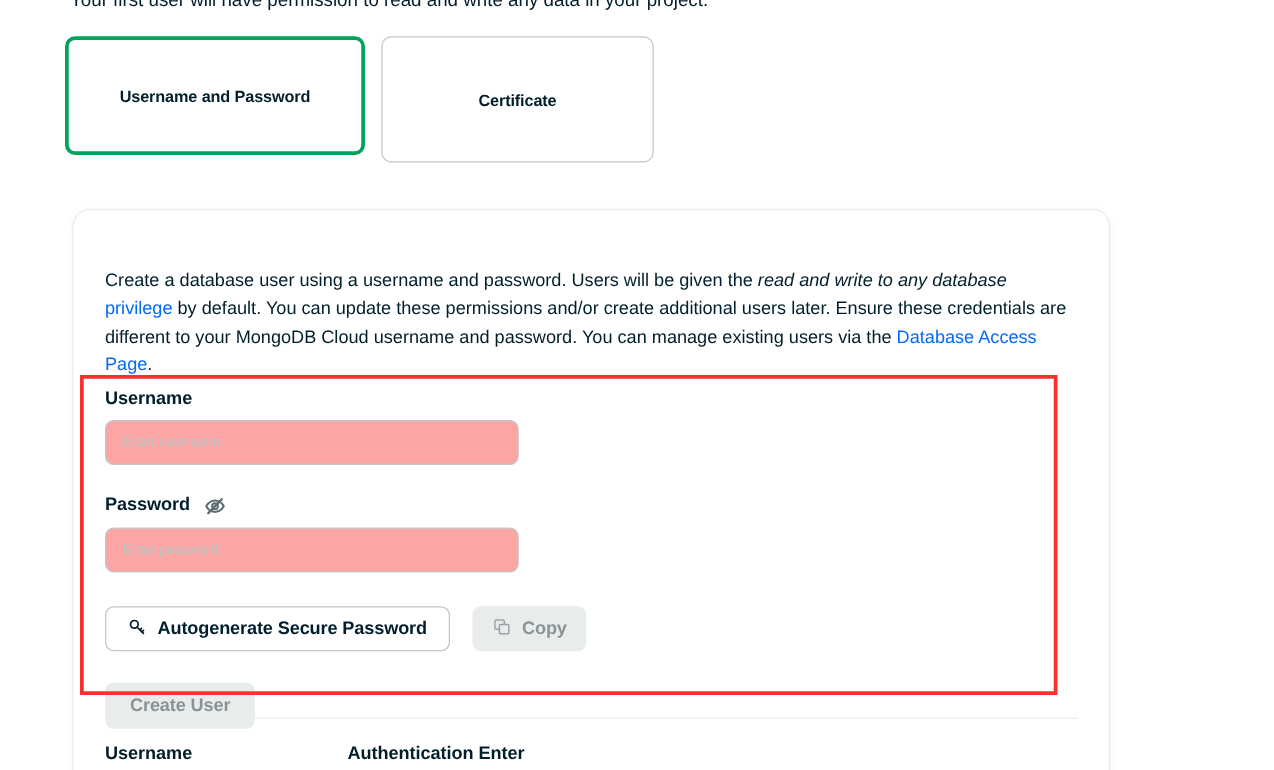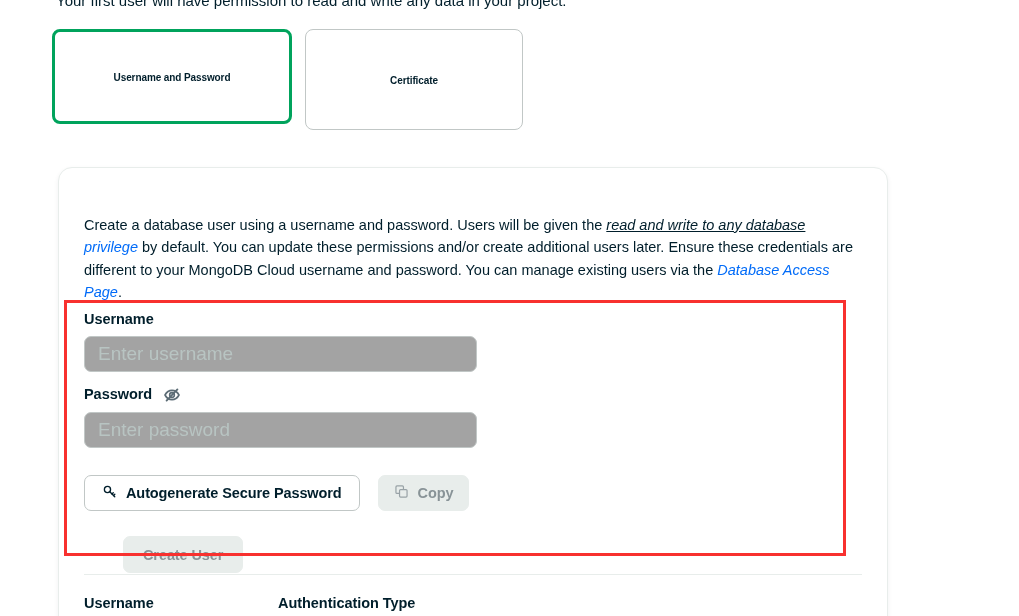--- a/index.html
+++ b/index.html
@@ -43,21 +43,21 @@
     border-radius: 8px;
     text-align: center;
     position: relative;
   }
   .tab-card .tab-label {
     position: absolute;
     left: 0;
     right: 0;
     top: 50%;
     transform: translateY(-50%);
-    font-size: 10px;
+    font-size: 13px;
     font-weight: bold;
     letter-spacing: -0.1px;
     color: #001e2b;
   }
   .tab-card.selected {
     width: 240px;
     height: 95px;
     border: 3px solid #00a35c;
     margin-right: 13px;
   }
@@ -85,26 +85,24 @@
     position: absolute;
     left: 25px;
     top: 31px;
     width: 775px;
     font-size: 14.5px;
     line-height: 22.5px;
     color: #001e2b;
   }
   .panel-desc .em {
     font-style: italic;
-    text-decoration: underline;
   }
   .panel-desc .lnk {
     color: #016bf8;
     cursor: pointer;
-    font-style: italic;
   }
 
   
   .red-box {
     position: absolute;
     left: 64px;
     top: 300px;
     width: 782px;
     height: 256px;
     box-sizing: border-box;
@@ -133,29 +131,29 @@
     display: inline-block;
     width: 18px;
     height: 18px;
     cursor: pointer;
     position: relative;
     top: 1px;
   }
   .text-input {
     display: block;
     box-sizing: border-box;
-    width: 393px;
+    width: 331px;
     height: 36px;
     margin-top: 9px;
     padding: 0 13px;
     border: 1px solid #c1c7c6;
     border-radius: 7px;
-    background: #a3a3a3;
+    background: #fca5a5;
     font-family: "Liberation Sans", sans-serif;
-    font-size: 19px;
+    font-size: 11px;
     color: #001e2b;
     outline: none;
   }
   .text-input::placeholder {
     color: #b8c4c2;
   }
 
   .pw-row {
     display: flex;
     align-items: flex-start;
@@ -194,21 +192,20 @@
     background: #e8edeb;
     border: 1px solid #e8edeb;
     color: #889397;
     padding: 4px 15px;
     cursor: default;
   }
   .btn-create {
     margin-top: 25px;
     height: 37px;
     padding: 0 19px;
-    margin-left: 39px;
   }
 
   
   .divider {
     position: absolute;
     left: 25px;
     right: 25px;
     top: 406px;
     height: 1px;
     background: #e8edeb;
@@ -245,21 +242,21 @@
     <span>Create a database user using a username and password. Users will be given the </span><span class="em">read and write to any database</span><span> </span><span class="lnk">privilege</span><span> by default. You can update these permissions and/or create additional users later. Ensure these credentials are different to your MongoDB Cloud username and password. You can manage existing users via the </span><span class="lnk">Database Access Page</span><span>.</span>
   </p>
 
   <div class="form-area">
 
     <div class="field-label">
       <span>Username</span>
     </div>
     <input class="text-input" type="text" placeholder="Enter username" style="">
 
-    <div class="field-label" style="margin-top:13px;">
+    <div class="field-label" style="margin-top:23px;">
       <span>Password</span>
       <span class="eye-off-icon">
         <svg width="18" height="18" viewBox="0 0 20 20" fill="none" xmlns="http://www.w3.org/2000/svg">
           <path d="M2.2 10S5 4.8 10 4.8 17.8 10 17.8 10 15 15.2 10 15.2 2.2 10 2.2 10Z" stroke="#5c6c75" stroke-width="1.8" stroke-linejoin="round"></path>
           <circle cx="10" cy="10" r="2.6" stroke="#5c6c75" stroke-width="1.8"></circle>
           <path d="M4 16.2 16 3.8" stroke="#5c6c75" stroke-width="2.1" stroke-linecap="round"></path>
         </svg>
       </span>
     </div>
 
@@ -293,17 +290,17 @@
 
     <button class="btn btn-disabled btn-create">
       <span>Create User</span>
     </button>
   </div>
 
   <div class="divider"></div>
 
   <div class="table-head">
     <span class="col-username">Username</span>
-    <span>Authentication Type</span>
+    <span>Authentication Enter</span>
   </div>
 </div>
 
 <div class="red-box"></div>
 
 </body></html>

